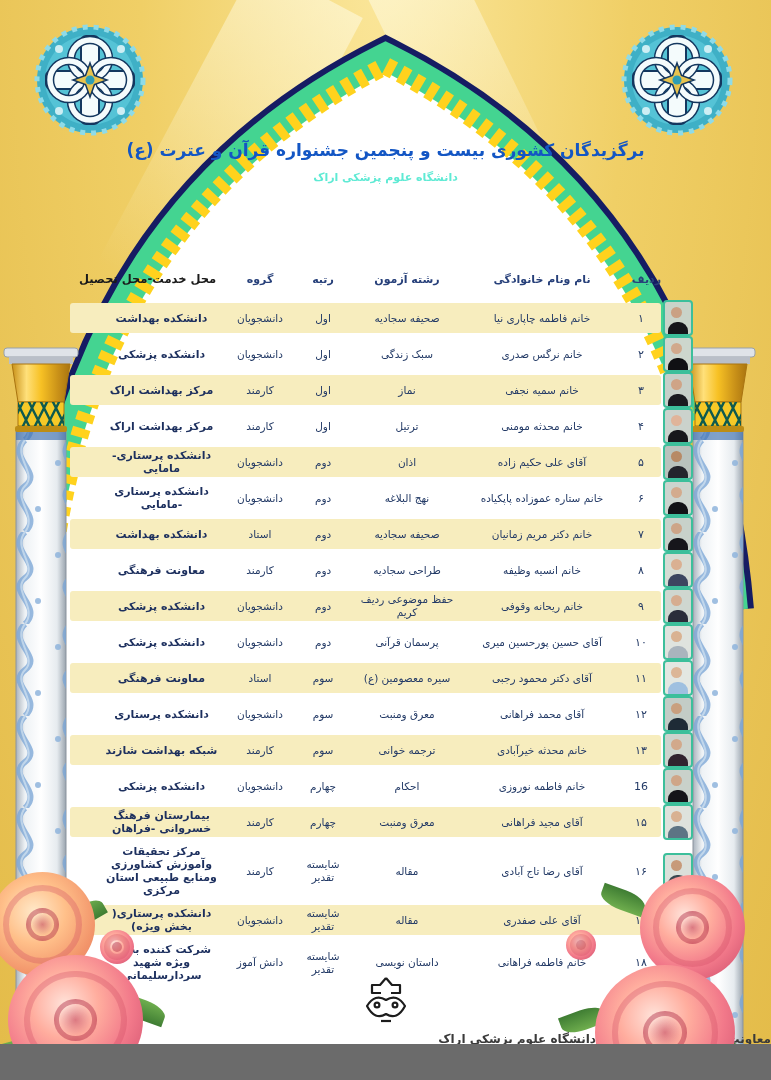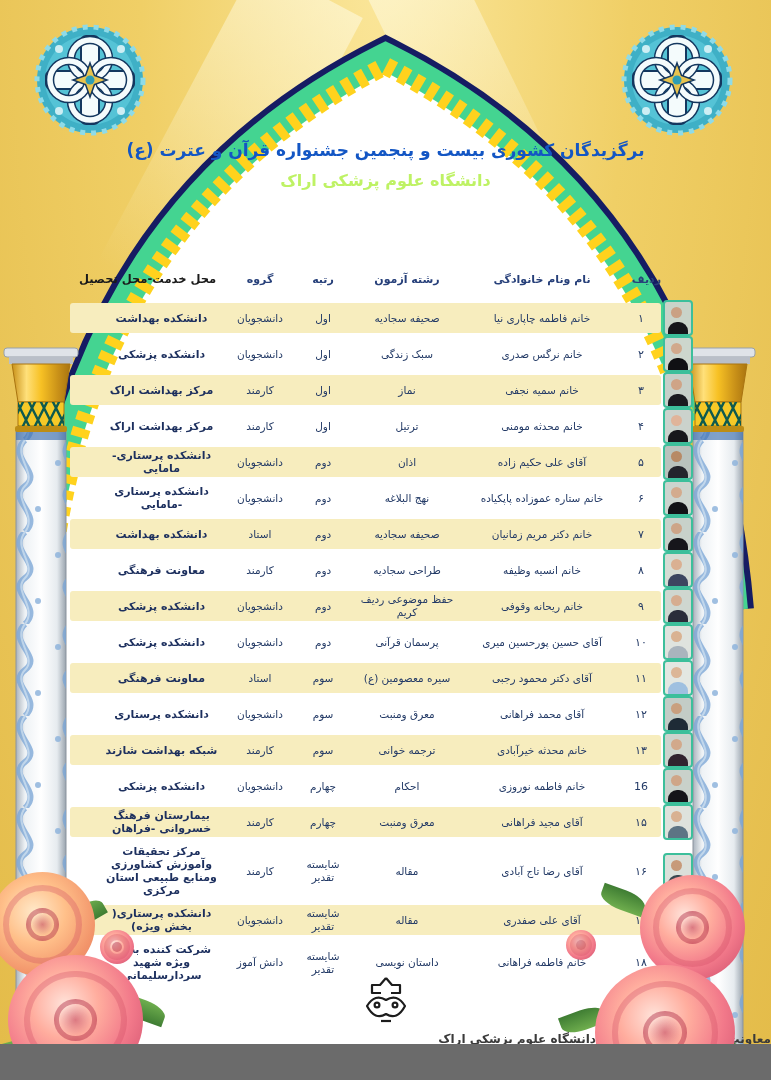--- a/index.html
+++ b/index.html
@@ -11,21 +11,21 @@
   .ray{position:absolute;background:linear-gradient(rgba(255,252,230,.55),rgba(255,252,230,0));}
   .ray1{left:170px;top:-30px;width:120px;height:340px;transform:rotate(28deg);}
   .ray2{left:430px;top:-40px;width:95px;height:310px;transform:rotate(-26deg);}
   .artwork{position:absolute;inset:0;z-index:2;}
   .content{position:absolute;inset:0;z-index:10;}
   
   .titles{position:absolute;top:140px;left:95px;right:95px;text-align:center;direction:rtl;}
   .t1{color:#1356c4;font-weight:bold;font-size:17px;margin:0 0 9px;}
   .t2{color:#1356c4;font-weight:bold;font-size:15px;margin:0 0 9px;}
   .t3{color:#e3172c;font-weight:bold;font-size:19px;margin:0 0 10px;}
-  .t4{color:#bef264;font-weight:bold;font-size:16px;margin:11px;}
+  .t4{color:#5eead4;font-weight:bold;font-size:11px;margin:11px;}
   
   .thead,.table-body{position:absolute;left:70px;width:625px;direction:rtl;}
   .thead{top:272px;display:flex;align-items:center;font-size:11px;color:#27407a;font-weight:600;}
   .table-body{top:300px;display:flex;flex-direction:column;}
   .trow{display:flex;align-items:stretch;}
   .rowband{display:flex;flex:1;align-items:center;min-height:30px;margin:3px 0;border-radius:3px;}
   .rowband.odd{background:#f7edbe;}
   .cell{text-align:center;color:#233a66;font-size:10.5px;line-height:13px;}
   .cphoto{width:34px;display:flex;align-items:center;justify-content:center;}
   .cno{width:40px;font-size:11px;}

